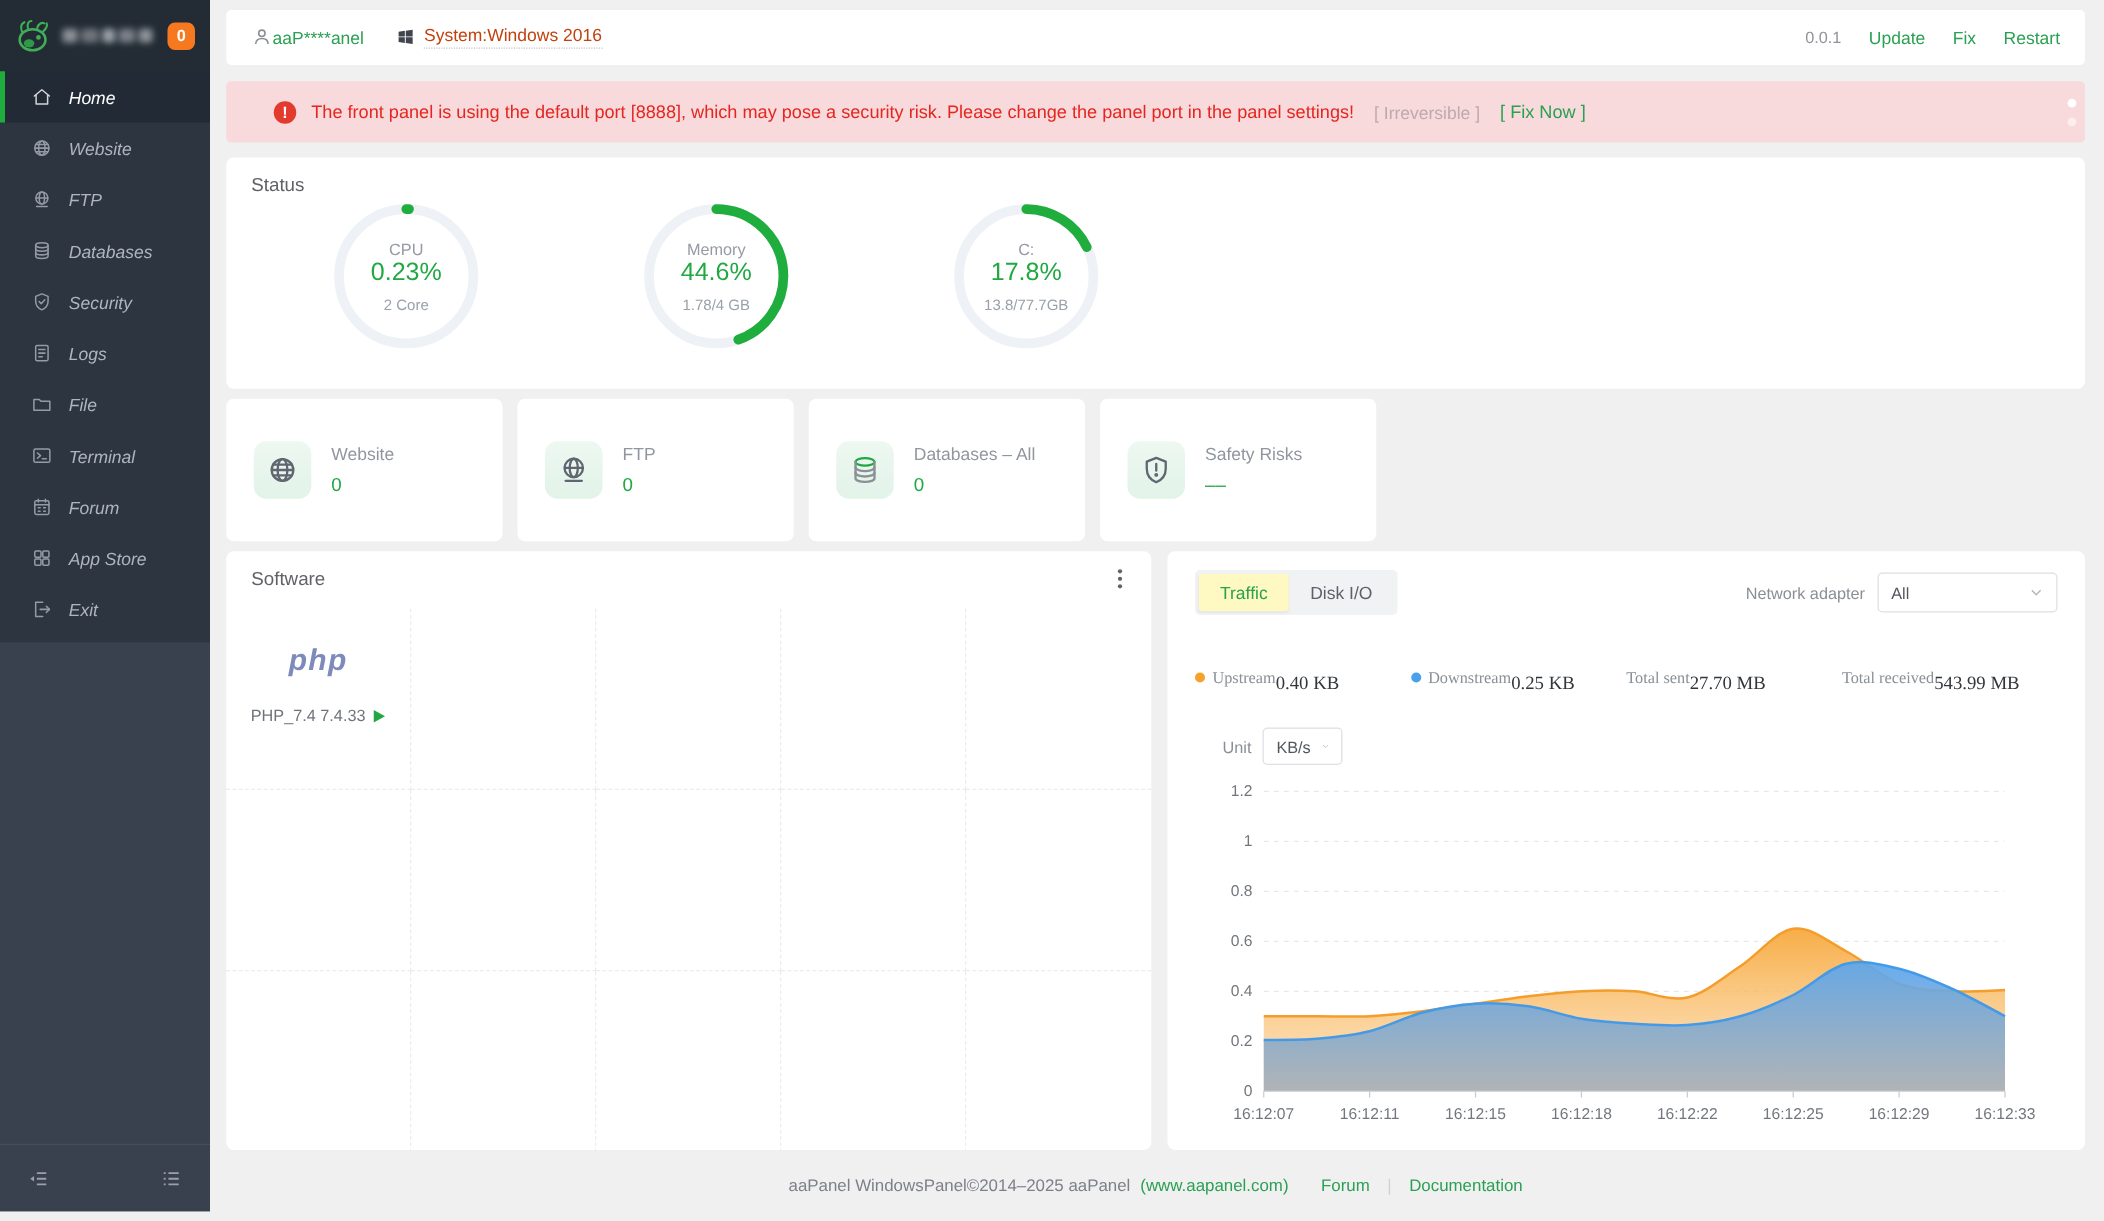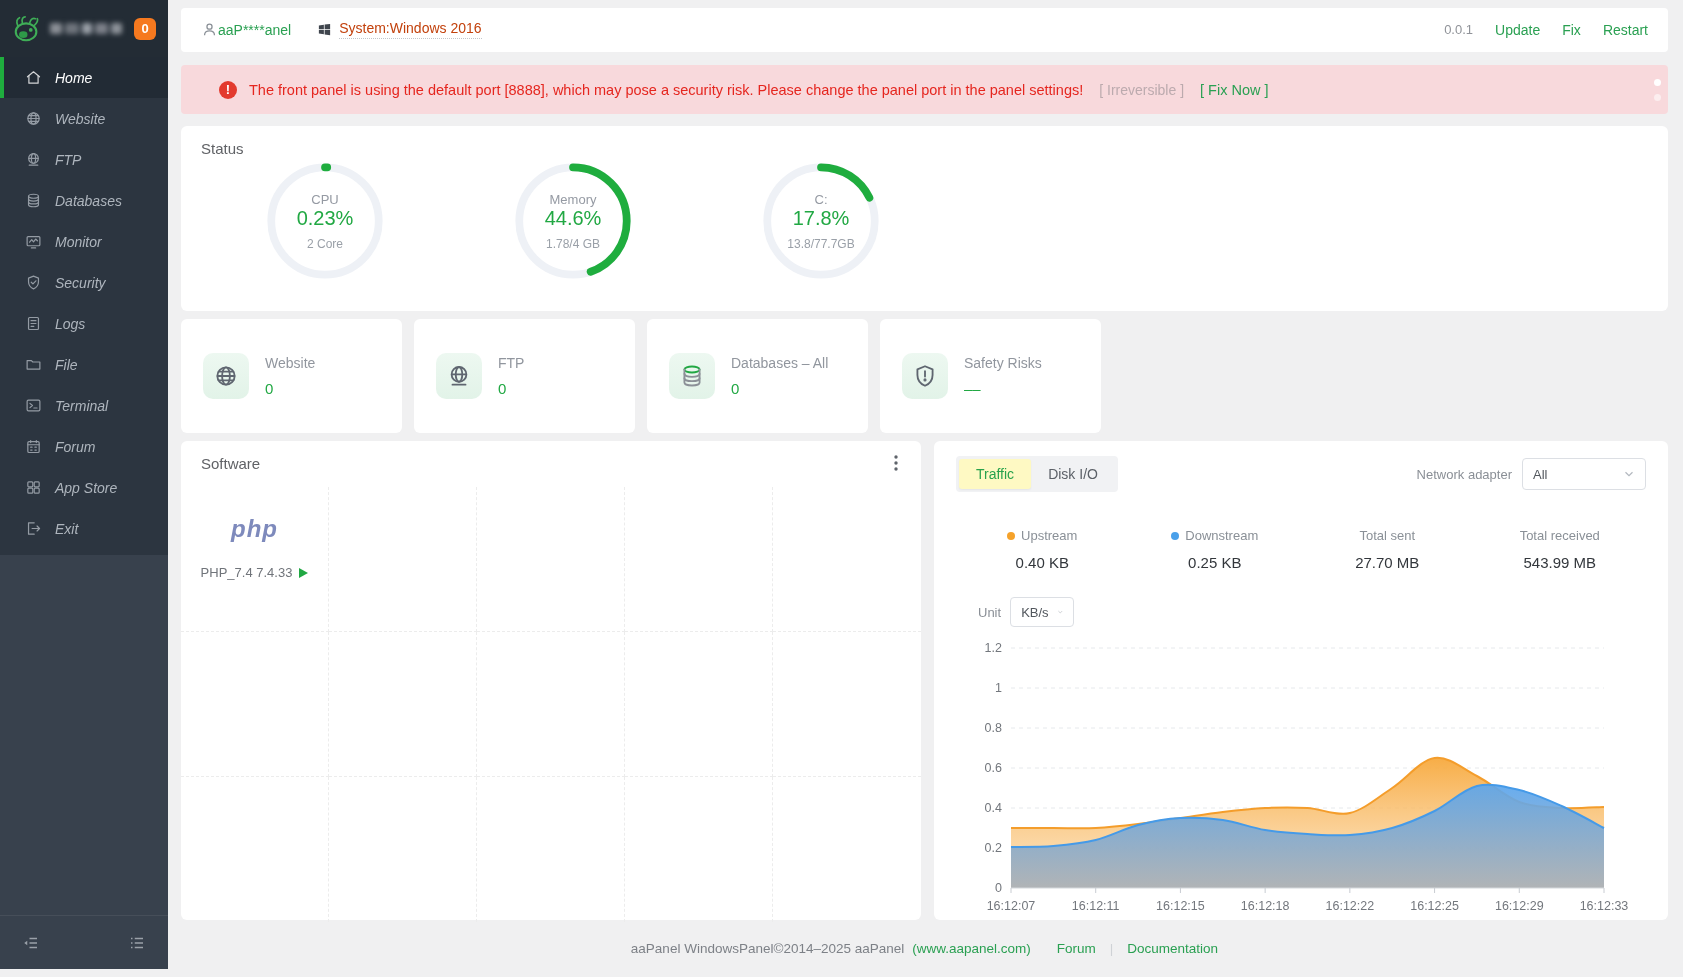--- a/index.html
+++ b/index.html
@@ -86,23 +86,23 @@
 
   .traffic-panel { flex:1; background:#fff; border-radius:6px; padding:15px 22px 0; }
   .tp-header { display:flex; align-items:center; justify-content:space-between; }
   .tabs { display:inline-flex; background:#f1f2f4; border-radius:4px; padding:3px; }
   .tab { padding:7px 17px; font-size:14px; color:#5c6168; border-radius:3px; cursor:pointer; }
   .tab.active { background:#fef9c3; color:#28a24c; box-shadow:0 1px 2px rgba(0,0,0,.06); }
   .adapter { display:flex; align-items:center; gap:10px; }
   .adapter-label { font-size:13px; color:#8a8f96; }
   .select { border:1px solid #dcdfe4; border-radius:4px; height:32px; display:flex; align-items:center; justify-content:space-between; padding:0 10px; font-size:13px; color:#52575d; cursor:pointer; background:#fff; }
   .select svg { width:12px; height:12px; color:#b3b8bf; }
-  .adapter .select { width:124px; }
+  .adapter .select { width:144px; }
   .stats { display:flex; margin-top:36px; }
-  .stat { flex:1; display:flex; flex-direction:column; align-items:center; }
+  .stat { flex:1; display:flex; align-items:center;font-family:Liberation Serif, serif; }
   .stat-label { display:flex; align-items:center; gap:6px; font-size:13px; color:#8a9097; }
   .stat-dot { width:8px; height:8px; border-radius:50%; }
   .stat-value { margin-top:11px; font-size:15px; color:#33373c; }
   .unit-row { margin-top:26px; display:flex; align-items:center; gap:9px; padding-left:22px; }
   .unit-label { font-size:13px; color:#8a8f96; }
   .unit-row .select { height:30px; width:64px; gap:8px; }
   .chart-box { margin-top:6px; }
 
   .page-footer { height:57px; display:flex; align-items:center; justify-content:center; font-size:13.5px; color:#7d8187; gap:8px; }
   .f-green { color:#2aa052; cursor:pointer; }
@@ -166,30 +166,20 @@
         <div class="nav-item">
           <span class="nav-icon">
             <svg viewBox="0 0 24 24" fill="none" stroke="currentColor" stroke-width="1.7" stroke-linecap="round" stroke-linejoin="round">
               <ellipse cx="12" cy="6" rx="7" ry="2.8"></ellipse>
               <path d="M5 6 V18 C5 19.6 8.1 20.8 12 20.8 C15.9 20.8 19 19.6 19 18 V6"></path>
               <path d="M5 10 C5 11.6 8.1 12.8 12 12.8 C15.9 12.8 19 11.6 19 10"></path>
               <path d="M5 14 C5 15.6 8.1 16.8 12 16.8 C15.9 16.8 19 15.6 19 14"></path>
             </svg>
           </span>
           <span class="nav-label">Databases</span>
-        </div>
-        <div class="nav-item">
-          <span class="nav-icon">
-            <svg viewBox="0 0 24 24" fill="none" stroke="currentColor" stroke-width="1.7" stroke-linecap="round" stroke-linejoin="round">
-              <rect x="3" y="5" width="18" height="13" rx="1.5"></rect>
-              <path d="M6.5 13 L9.5 9.5 L12 12.5 L15 8.5 L17.5 11"></path>
-              <path d="M9 21 H15"></path>
-            </svg>
-          </span>
-          <span class="nav-label">Monitor</span>
         </div>
         <div class="nav-item">
           <span class="nav-icon">
             <svg viewBox="0 0 24 24" fill="none" stroke="currentColor" stroke-width="1.7" stroke-linecap="round" stroke-linejoin="round">
               <path d="M12 3 L19 5.8 V11 C19 16 16.2 19.2 12 21 C7.8 19.2 5 16 5 11 V5.8 Z"></path>
               <path d="M8.8 11.6 L11.2 14 L15.4 9.6"></path>
             </svg>
           </span>
           <span class="nav-label">Security</span>
         </div>

